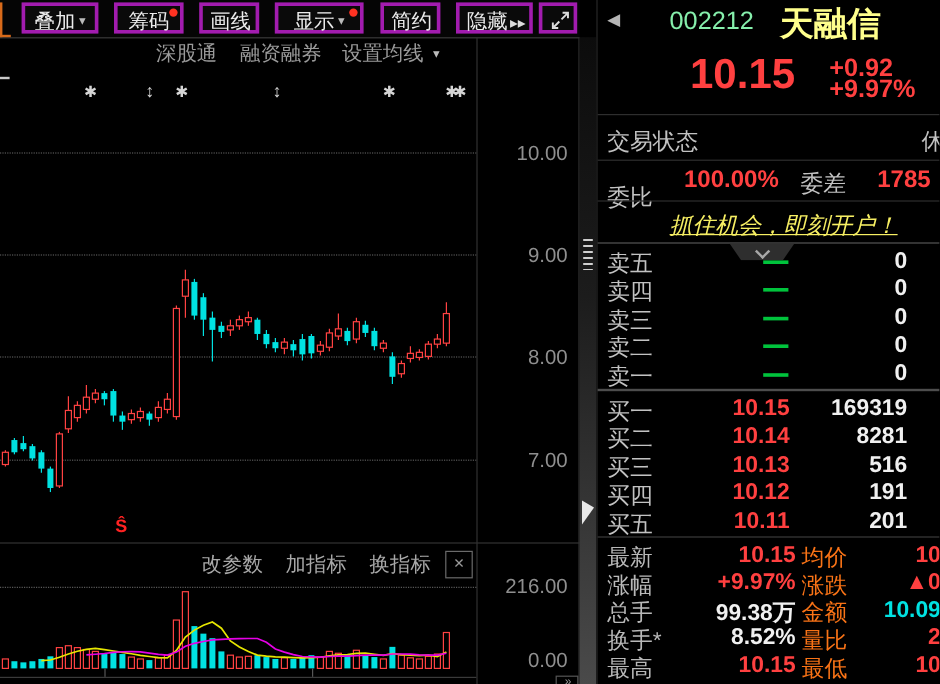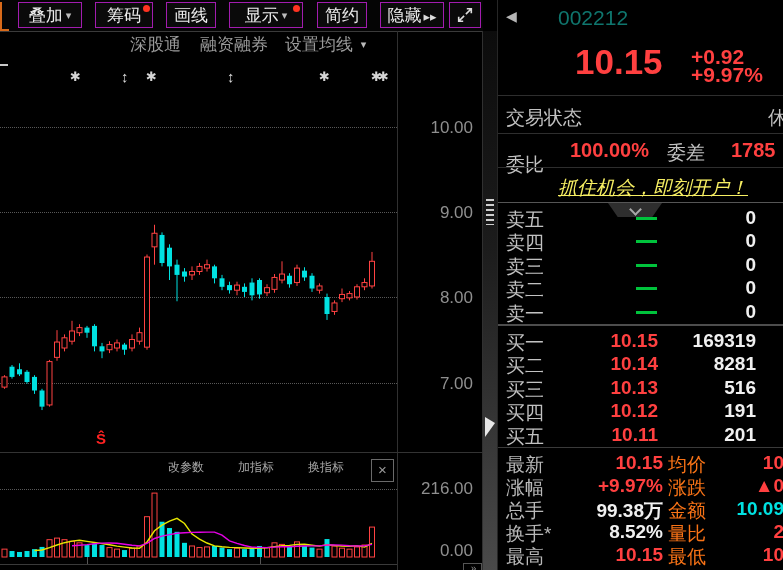--- a/index.html
+++ b/index.html
@@ -1,55 +1,55 @@
 <!DOCTYPE html>
 <html><head>
 <meta charset="utf-8">
 <style>
   html,body{margin:0;padding:0;background:#000;}
   .app{position:relative;width:783px;height:570px;background:#000;overflow:hidden;
        font-family:"Liberation Sans","DejaVu Sans",sans-serif;color:#ddd;}
   .abs{position:absolute;}
   
   .toolbar{left:0;top:0;width:483px;height:31px;background:#050505;border-bottom:1px solid #3a3a3a;}
-  .tb-btn{position:absolute;top:2px;height:26px;border:1px solid #a21caf;background:#0a0a0a;
+  .tb-btn{position:absolute;top:2px;height:26px;border:3px solid #a21caf;background:#0a0a0a;
           color:#ececec;font-size:17px;line-height:25px;text-align:center;box-sizing:border-box;
           padding:0 6px;white-space:nowrap;}
   .tb-arrow{display:inline-block;font-size:11px;color:#bbb;vertical-align:2px;margin-left:3px;}
   .tb-dot{position:absolute;width:7px;height:7px;border-radius:50%;background:#f32;top:2px;right:2px;}
   .tb-chev{font-size:13px;color:#ddd;margin-left:2px;}
   .orange-sliver{left:0;top:2px;width:7px;height:27px;border-left:2px solid #d86a1a;border-bottom:2px solid #d86a1a;}
   
   .subbar{left:0;top:33px;width:397px;height:24px;color:#9a9a9a;font-size:17px;}
   .subbar span{position:absolute;top:0;cursor:default;}
   
   .gridline{height:0;border-top:1px dotted #585858;}
   .axis-label{left:399px;width:74px;text-align:right;color:#8f8f8f;font-size:17px;}
   .vline{width:0;border-left:1px solid #303030;}
   .marker{color:#d5d5d5;font-size:13px;line-height:13px;}
   .sell-signal{color:#ff2222;font-weight:bold;font-size:15px;}
   
-  .vol-header{color:#a8a8a8;font-size:12px;}
+  .vol-header{color:#a8a8a8;font-size:17px;}
   .vol-close{border:1px solid #6a6a6a;color:#9a9a9a;width:21px;height:21px;line-height:19px;
              text-align:center;font-size:15px;}
   .chev-box{border:1px solid #555;color:#999;width:17px;height:12px;line-height:10px;
             text-align:center;font-size:10px;letter-spacing:-2px;}
   
   .splitter{left:483px;top:31px;width:14px;height:539px;
             background:linear-gradient(#0c0c0c,#1c1c1c 40%,#4a4a4a);}
   .grip{left:3px;top:168px;width:8px;height:26px;
         background:repeating-linear-gradient(#cfcfcf 0 2px,transparent 2px 5px);}
   .split-arrow{left:2px;top:386px;width:0;height:0;border-left:10px solid #e8e8e8;
                border-top:6px solid transparent;border-bottom:14px solid transparent;}
   
   .rpanel{left:497px;top:0;width:286px;height:570px;background:#000;border-left:1px solid #262626;}
   .rp-sep{left:0;width:286px;height:0;border-top:1px solid #2e2e2e;position:absolute;}
   .rp-sep2{left:0;width:286px;height:0;border-top:2px solid #4d4d4d;position:absolute;}
   .back-arrow{color:#b5b5b5;font-size:14px;}
-  .code{color:#0f766e;font-size:21px;}
+  .code{color:#86efac;font-size:21px;}
   .name{color:#ffff8c;font-size:28px;font-weight:bold;}
   .big-price{color:#ff4040;font-size:35px;font-weight:bold;}
   .chg{color:#ff4040;font-size:21px;font-weight:bold;line-height:18px;}
   .lab{color:#c2c2c2;font-size:19px;}
   .red{color:#ff4040;} .cyan{color:#00e1e1;} .white{color:#f0f0f0;} .bold{font-weight:bold;}
   .link{color:#f7ef63;font-size:19px;text-decoration:underline;cursor:pointer;}
   .book-row{position:absolute;left:0;width:286px;height:23px;font-size:19px;}
   .book-row .bl{position:absolute;left:8px;top:0;color:#c2c2c2;}
   .book-row .bp{position:absolute;left:80px;top:0;width:80px;text-align:right;font-weight:bold;}
   .book-row .bv{position:absolute;left:160px;top:0;width:98px;text-align:right;color:#f0f0f0;font-weight:bold;}
@@ -300,20 +300,21 @@
   <div class="abs axis-label" style="top:541px;">0.00</div>
 
   <div class="abs splitter">
     <div class="abs grip"></div>
     <div class="abs split-arrow"></div>
   </div>
 
   <div class="abs rpanel">
     <div class="abs back-arrow" style="left:8px;top:8px;">◀</div>
     <div class="abs code" style="left:60px;top:6px;">002212</div>
+    <div class="abs name" style="left:152px;top:1px;">天融信</div>
     <div class="abs big-price" style="left:77px;top:42px;">10.15</div>
     <div class="abs chg" style="left:193px;top:48px;">+0.92</div>
     <div class="abs chg" style="left:193px;top:66px;">+9.97%</div>
 
     <div class="rp-sep" style="top:95px;"></div>
     <div class="abs lab" style="left:8px;top:105px;">交易状态</div>
     <div class="abs lab" style="left:270px;top:105px;">休</div>
 
     <div class="rp-sep" style="top:133px;"></div>
     <div class="abs lab" style="left:8px;top:152px;">委比</div>

